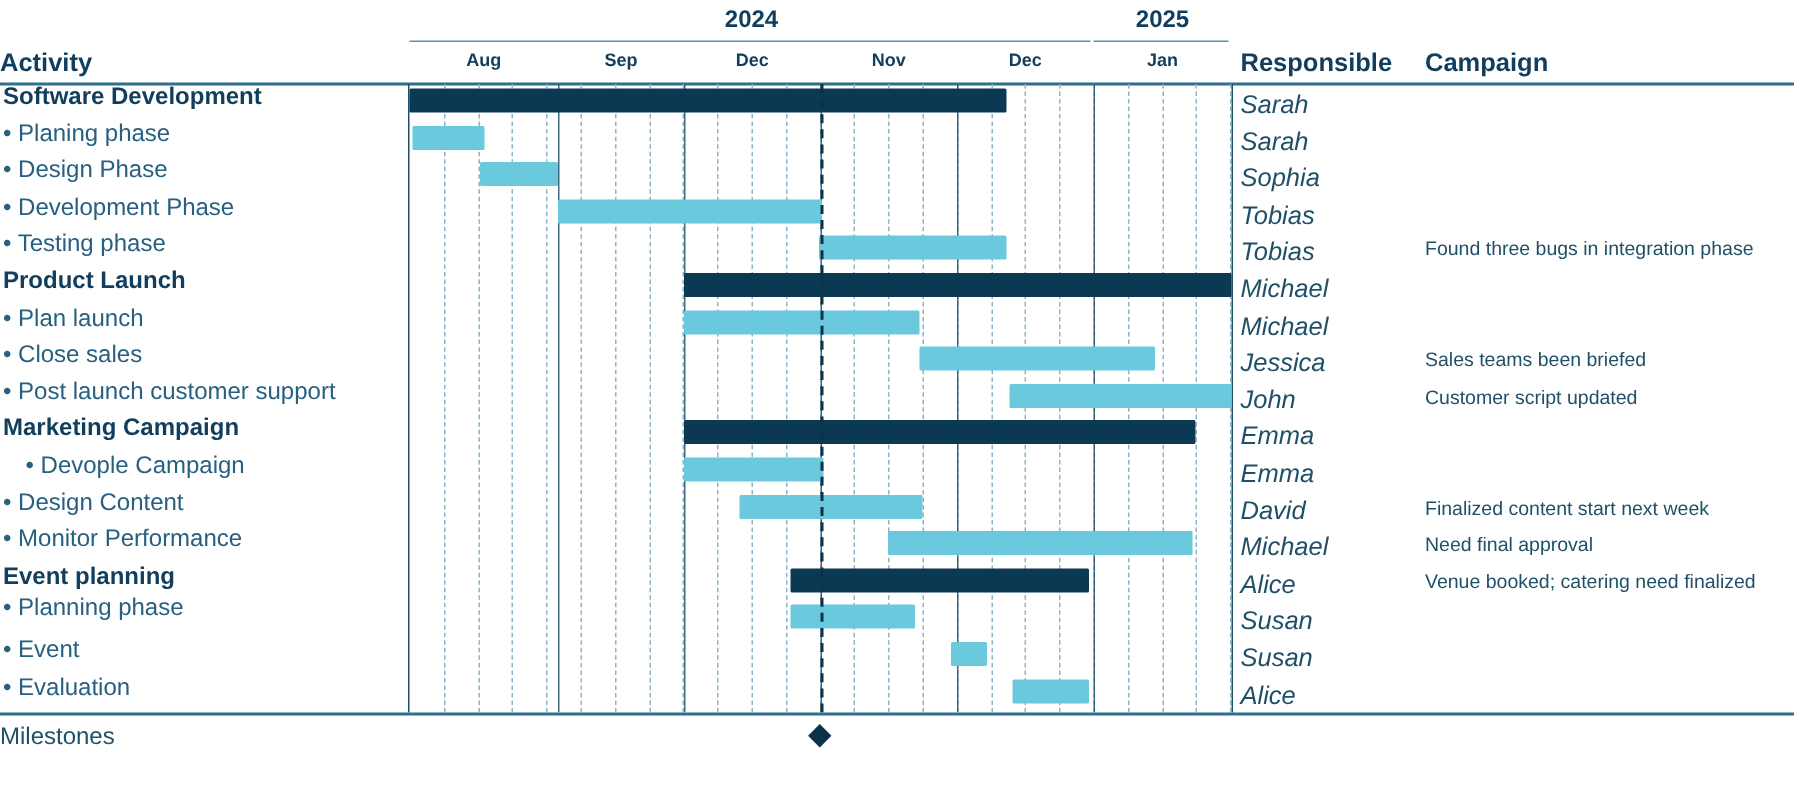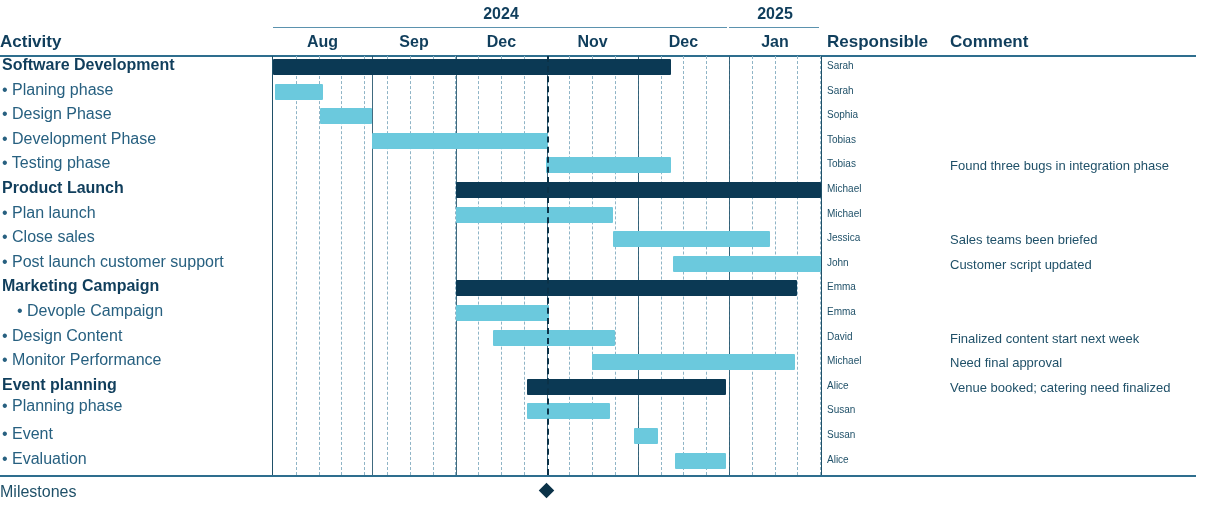--- a/index.html
+++ b/index.html
@@ -18,21 +18,21 @@
     font-size:17px;font-weight:bold;color:#103E5C;
     white-space:nowrap;
   }
   .year-lbl{
     position:absolute;
     font-size:16px;font-weight:bold;color:#103E5C;
     text-align:center;white-space:nowrap;
   }
   .month-lbl{
     position:absolute;
-    font-size:16px;font-weight:bold;color:#103E5C;
+    font-size:12px;font-weight:bold;color:#103E5C;
     text-align:center;white-space:nowrap;
   }
 
   
   .rule{position:absolute;background:#2E6E8E;}
   .year-underline{position:absolute;height:1px;background:#5B92AE;}
 
   
   #grid{
     position:absolute;
@@ -61,21 +61,21 @@
     position:absolute;
     height:16px;
     border-radius:1px;
     z-index:4;
   }
   .bar.summary{background:#0B3954;}
   .bar.task{background:#6BC9DD;}
 
   .resp{
     position:absolute;
-    font-size:10px;color:#1F5068;white-space:nowrap;
+    font-size:17px;color:#1F5068;white-space:nowrap;font-style:italic;
   }
   .cmt{
     position:absolute;
     font-size:13px;color:#1F5068;white-space:nowrap;
   }
 
   
   #ms-label{
     position:absolute;
     font-size:16px;color:#1F5068;
@@ -107,21 +107,21 @@
       <div class="month-lbl" style="left: 273px; width: 99px; top: 33px;">Aug</div>
       <div class="month-lbl" style="left: 372px; width: 84px; top: 33px;">Sep</div>
       <div class="month-lbl" style="left: 456px; width: 91px; top: 33px;">Dec</div>
       <div class="month-lbl" style="left: 547px; width: 91px; top: 33px;">Nov</div>
       <div class="month-lbl" style="left: 638px; width: 91px; top: 33px;">Dec</div>
       <div class="month-lbl" style="left: 729px; width: 92px; top: 33px;">Jan</div>
     </div>
 
   <div class="hdr-col" style="left:0px;top:32px;">Activity</div>
   <div class="hdr-col" style="left:827px;top:32px;">Responsible</div>
-  <div class="hdr-col" style="left:950px;top:32px;">Comment</div>
+  <div class="hdr-col" style="left:950px;top:32px;">Campaign</div>
 
   <div class="rule" style="left:0px;top:55px;width:1196px;height:2px;"></div>
 
   <div id="grid" style="left:273px;top:56px;width:548px;height:419px;">
       <div class="vline week" style="left: 22.8px;"></div>
       <div class="vline week" style="left: 45.6px;"></div>
       <div class="vline week" style="left: 68.4px;"></div>
       <div class="vline week" style="left: 91.2px;"></div>
       <div class="vline week" style="left: 114px;"></div>
       <div class="vline week" style="left: 136.8px;"></div>

